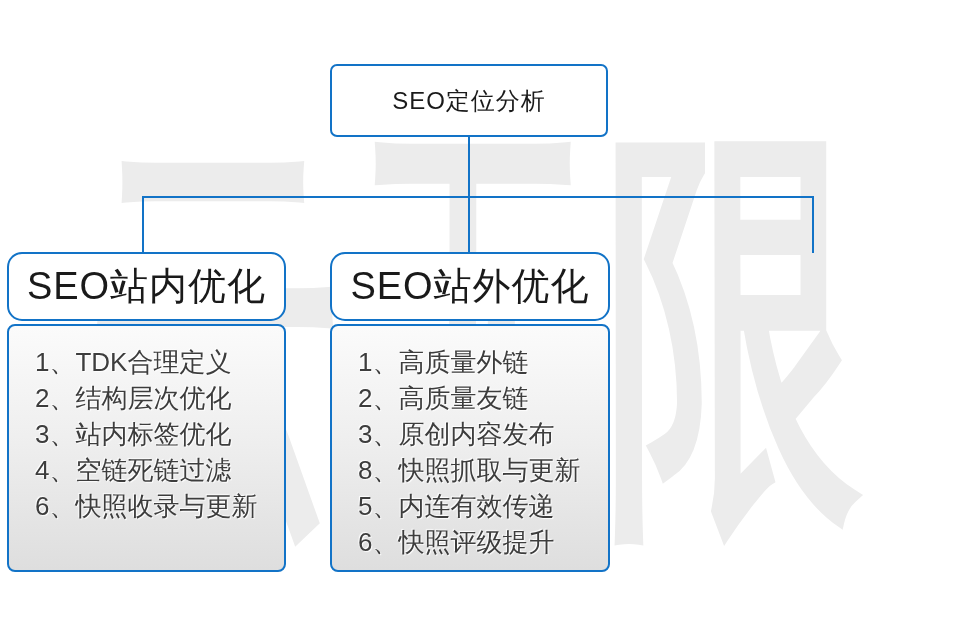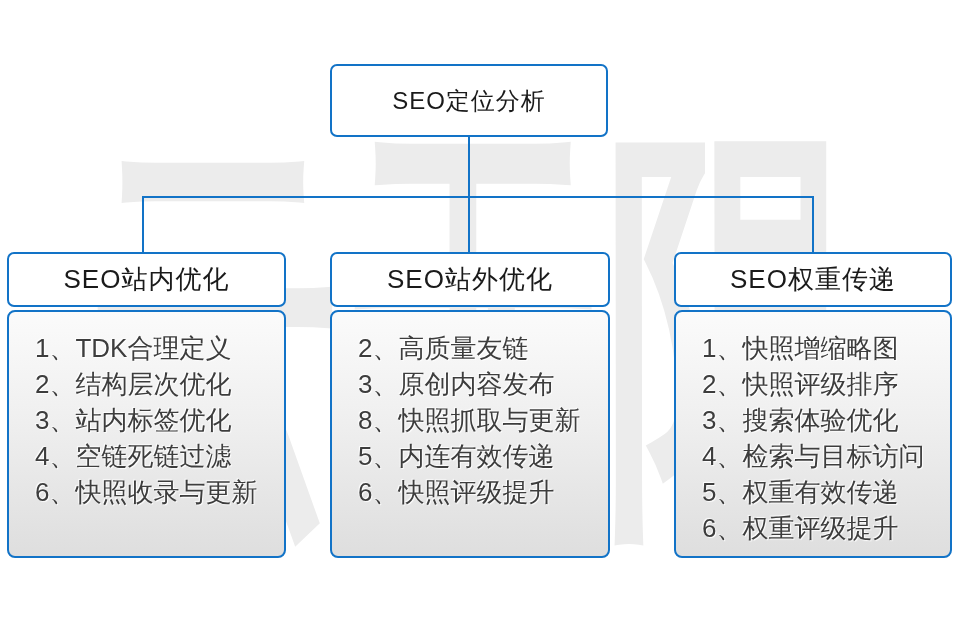--- a/index.html
+++ b/index.html
@@ -65,28 +65,28 @@
     position: absolute;
     top: 252px;
     width: 279px;
     z-index: 2;
   }
   .col-1 { left: 7px; }
   .col-2 { left: 330px; width: 280px; }
   .col-3 { left: 674px; width: 278px; }
 
   .col-header {
-    height: 55px;
+    height: 69px;
     background: #ffffff;
     border: 2px solid #1273c7;
-    border-radius: 7px;
+    border-radius: 15px;
     display: flex;
     align-items: center;
     justify-content: center;
-    font-size: 26px;
+    font-size: 38px;
     color: #1a1a1a;
     letter-spacing: 1px;
   }
   .col-body {
     margin-top: 3px;
     height: 248px;
     background: linear-gradient(180deg, #fbfbfb 0%, #efefef 45%, #dedede 100%);
     border: 2px solid #1273c7;
     border-radius: 8px;
     padding: 18px 8px 0 26px;
@@ -123,33 +123,23 @@
       <div class="list-item">2、结构层次优化</div>
       <div class="list-item">3、站内标签优化</div>
       <div class="list-item">4、空链死链过滤</div>
       <div class="list-item">6、快照收录与更新</div>
     </div>
   </div>
 
   <div class="column col-2">
     <div class="col-header">SEO站外优化</div>
     <div class="col-body">
+      <div class="list-item">1、高质量外链</div>
       <div class="list-item">2、高质量友链</div>
       <div class="list-item">3、原创内容发布</div>
       <div class="list-item">8、快照抓取与更新</div>
       <div class="list-item">5、内连有效传递</div>
       <div class="list-item">6、快照评级提升</div>
     </div>
   </div>
 
-  <div class="column col-3">
-    <div class="col-header">SEO权重传递</div>
-    <div class="col-body">
-      <div class="list-item">1、快照增缩略图</div>
-      <div class="list-item">2、快照评级排序</div>
-      <div class="list-item">3、搜索体验优化</div>
-      <div class="list-item">4、检索与目标访问</div>
-      <div class="list-item">5、权重有效传递</div>
-      <div class="list-item">6、权重评级提升</div>
-    </div>
-  </div>
 
 </div>
 
 </body></html>

